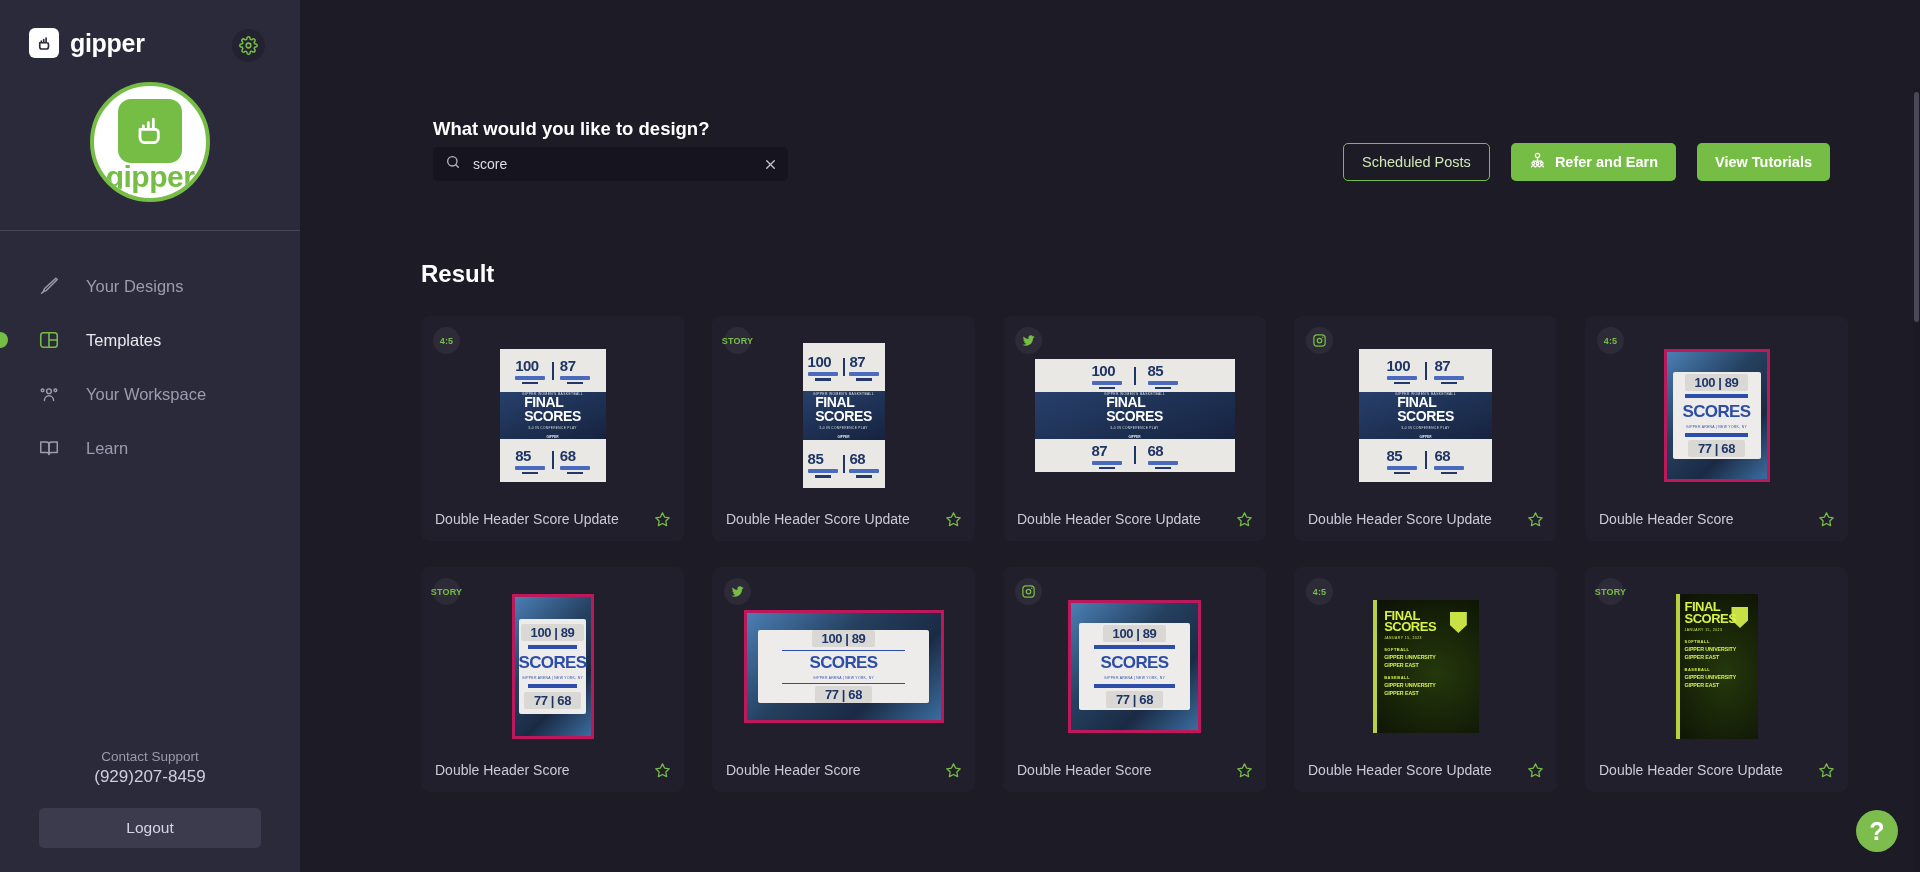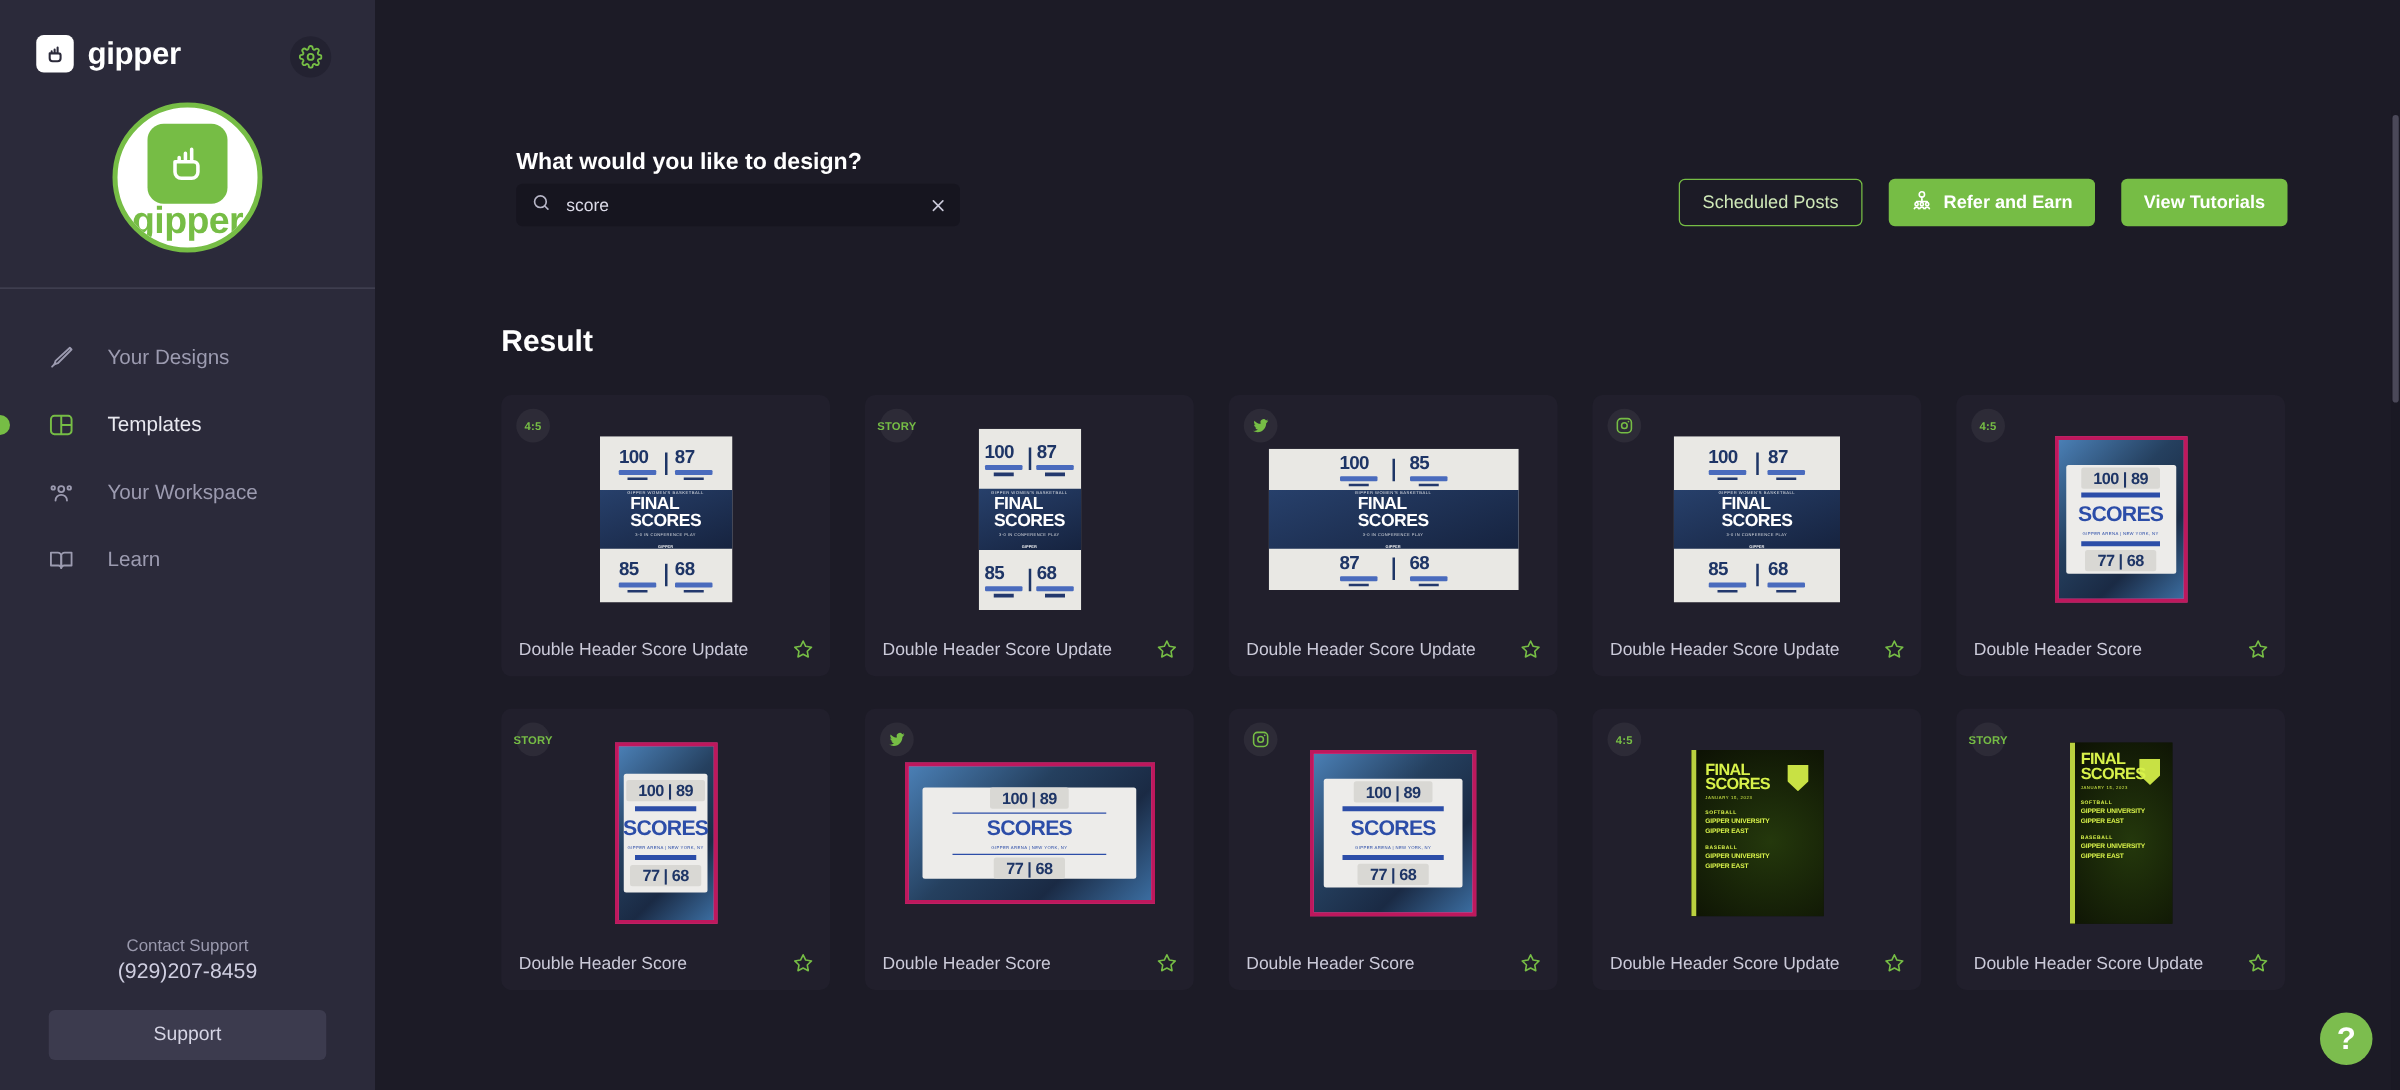--- a/index.html
+++ b/index.html
@@ -3,21 +3,21 @@
 <meta charset="utf-8">
 <title>Gipper Templates</title>
 <style>
   * { box-sizing: border-box; margin: 0; padding: 0; }
   html, body {
     width: 1920px; height: 872px;
     background: #1c1b26;
     font-family: "Liberation Sans", sans-serif;
     overflow: hidden;
   }
-  .app { display: flex; width: 1920px; height: 660px; position: relative; }
+  .app { display: flex; width: 1920px; height: 660px; position: relative; gap: 20px; }
 
   
   .sidebar {
     width: 300px; height: 872px;
     background: #2b2a3a;
     display: flex; flex-direction: column;
     position: relative; flex: 0 0 300px;
   }
   .sb-top { padding: 26px 0 0 0; }
   .brand {
@@ -289,21 +289,21 @@
             <path d="M21 5.5h-6a3 3 0 0 0-3 3V19a2.6 2.6 0 0 1 2.6-2.2H21z"></path>
           </svg>
         </span>
         <span>Learn</span>
       </div>
     </nav>
 
     <div class="sb-bottom">
       <div class="support-label">Contact Support</div>
       <div class="support-phone">(929)207-8459</div>
-      <button class="logout-btn">Support</button>
+      <button class="logout-btn">Logout</button>
     </div>
   </aside>
 
   <main class="main">
     <div class="topbar"></div>
 
     <div class="content">
 
       <div class="q-title">What would you like to design?</div>
 

